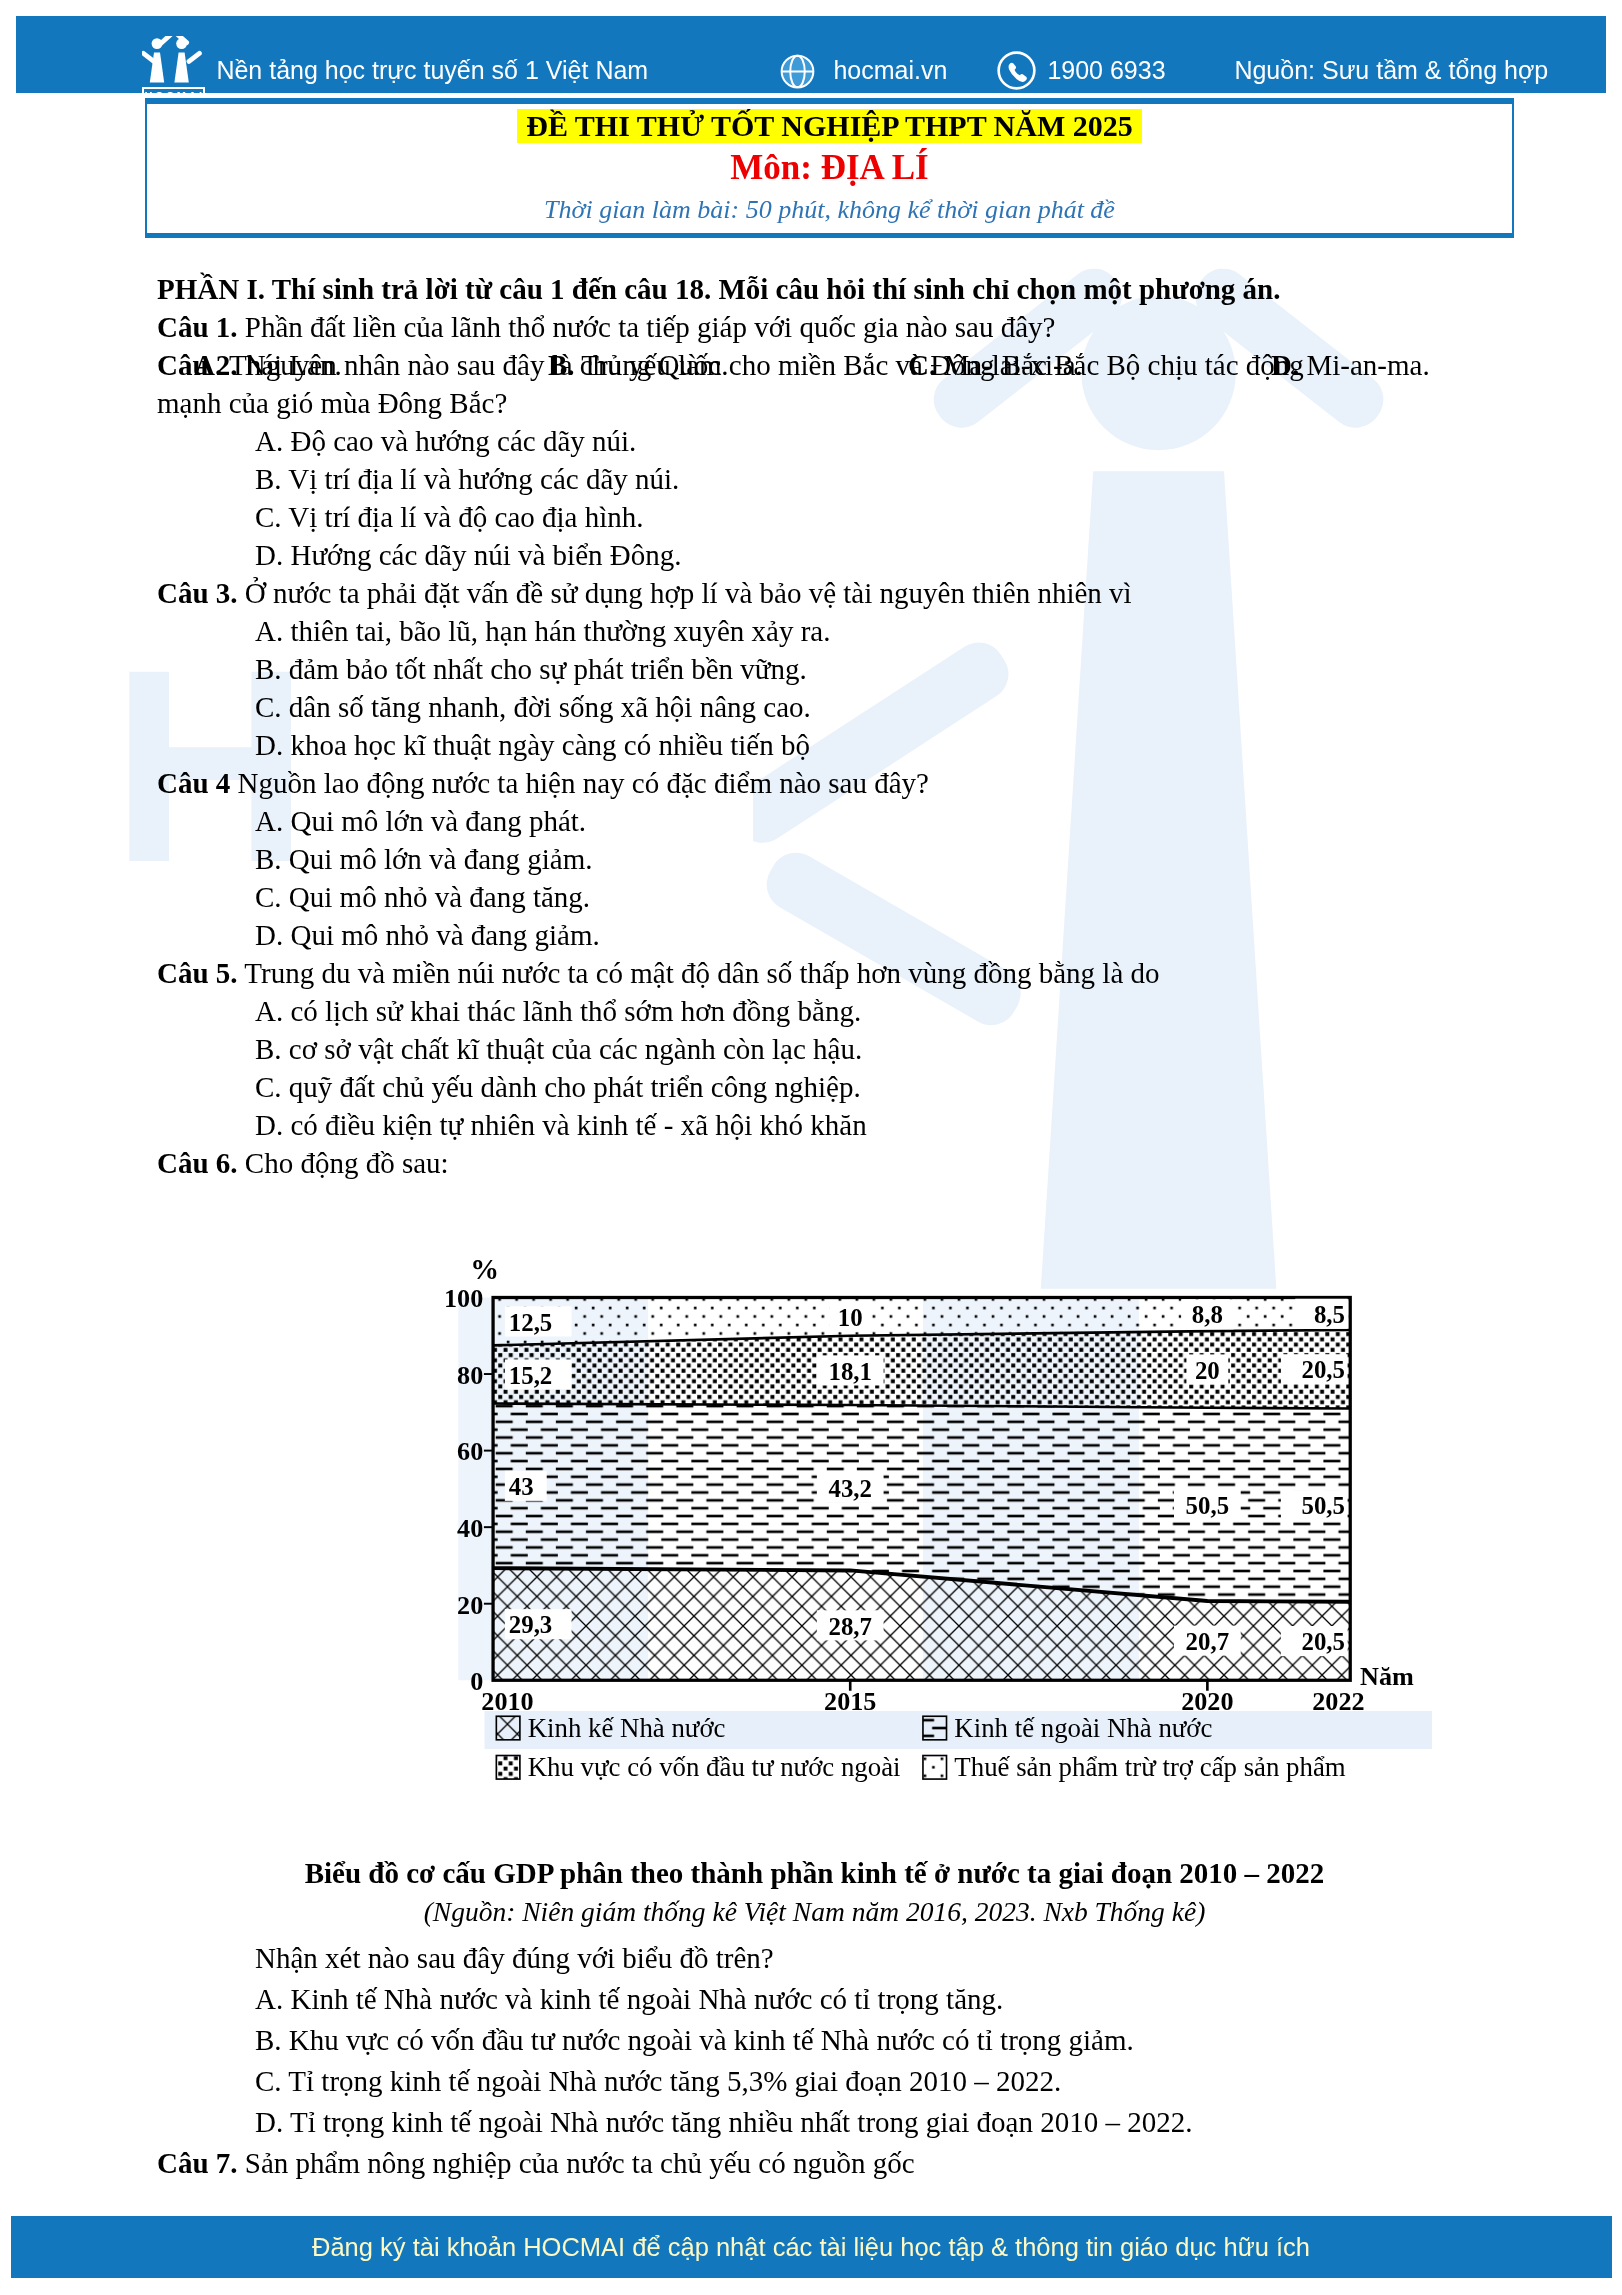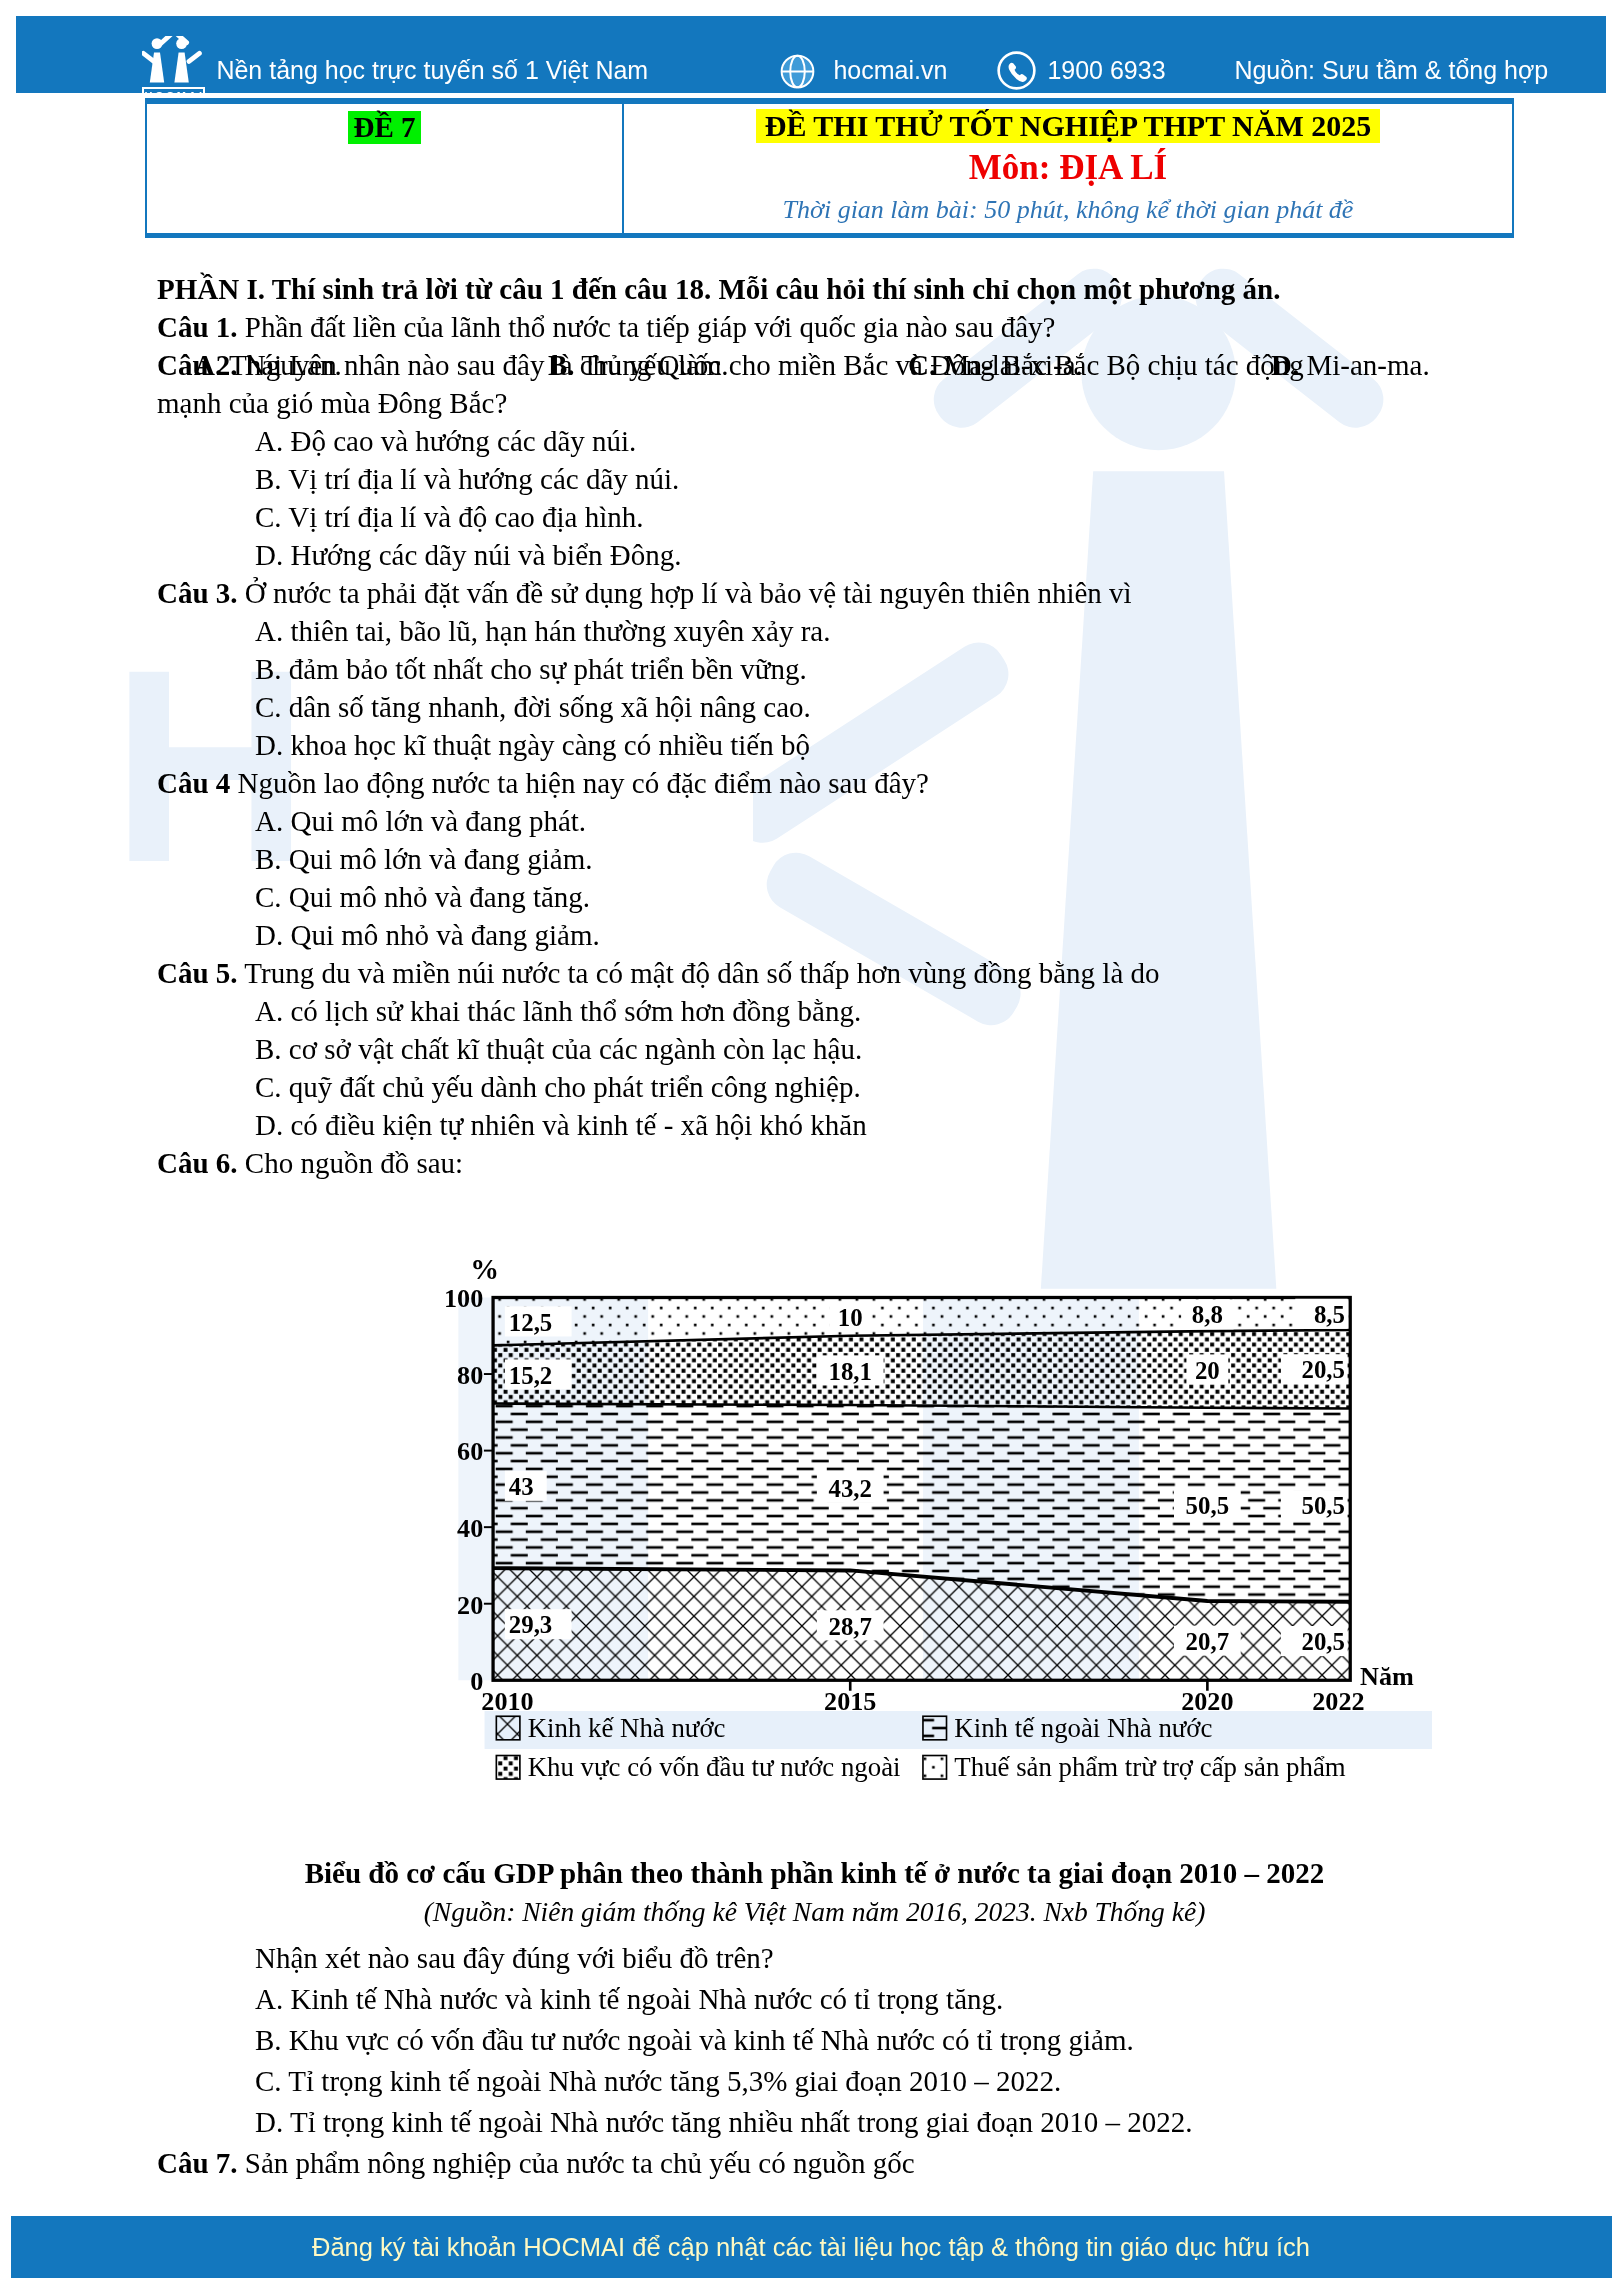--- a/index.html
+++ b/index.html
@@ -89,23 +89,20 @@
     <span class="abs website">hocmai.vn</span>
     <svg style="position:absolute;left:980px;top:34px;" width="41" height="41" viewBox="0 0 62 62">
       <circle cx="31" cy="31" r="27" fill="none" stroke="#ffffff" stroke-width="4"></circle>
       <path d="M20 22 q2 -4 6 -2 l4 5 q1 3 -2 5 q2 6 8 8 q3 -3 5 -1 l5 4 q2 3 -2 6 q-5 4 -13 -3 q-8 -7 -11 -14 q-2 -5 0 -8 Z" fill="#ffffff"></path>
     </svg>
     <span class="abs phonenum">1900 6933</span>
     <span class="abs srcnote">Nguồn: Sưu tầm &amp; tổng hợp</span>
   </header>
 
   <div class="examhead">
-    <div class="cell-l">
-      <span class="examcode">ĐỀ 7</span>
-    </div>
     <div class="cell-r">
       <div><span class="examtitle">ĐỀ THI THỬ TỐT NGHIỆP THPT NĂM 2025</span></div>
       <div class="examsubject">Môn: ĐỊA LÍ</div>
       <div class="examduration">Thời gian làm bài: 50 phút, không kể thời gian phát đề</div>
     </div>
   </div>
 
   <section class="content">
     <p><b>PHẦN I. Thí sinh trả lời từ câu 1 đến câu 18. Mỗi câu hỏi thí sinh chỉ chọn một phương án.</b></p>
 
@@ -135,21 +132,21 @@
     <p class="opt">B. Qui mô lớn và đang giảm.</p>
     <p class="opt">C. Qui mô nhỏ và đang tăng.</p>
     <p class="opt">D. Qui mô nhỏ và đang giảm.</p>
 
     <p><b>Câu 5.</b> <span>Trung du và miền núi nước ta có mật độ dân số thấp hơn vùng đồng bằng là do</span></p>
     <p class="opt">A. có lịch sử khai thác lãnh thổ sớm hơn đồng bằng.</p>
     <p class="opt">B. cơ sở vật chất kĩ thuật của các ngành còn lạc hậu.</p>
     <p class="opt">C. quỹ đất chủ yếu dành cho phát triển công nghiệp.</p>
     <p class="opt">D. có điều kiện tự nhiên và kinh tế - xã hội khó khăn</p>
 
-    <p><b>Câu 6.</b> <span>Cho nguồn đồ sau:</span></p>
+    <p><b>Câu 6.</b> <span>Cho động đồ sau:</span></p>
   </section>
 
   <figure class="chartfig" style="margin:0;">
     <svg id="chart-svg" width="1021" height="530" viewBox="0 0 1560 810">
         <defs>
           <pattern id="diagonal-crosshatch" width="30" height="30" patternUnits="userSpaceOnUse">
             <path d="M0 15 L15 0 M15 30 L30 15 M0 15 L15 30 M15 0 L30 15" stroke="#000" stroke-width="2" fill="none"></path>
           </pattern>
           <pattern id="horizontal-dashes" width="46" height="24" patternUnits="userSpaceOnUse">
             <rect x="2" y="4" width="26" height="4" fill="#000"></rect>

